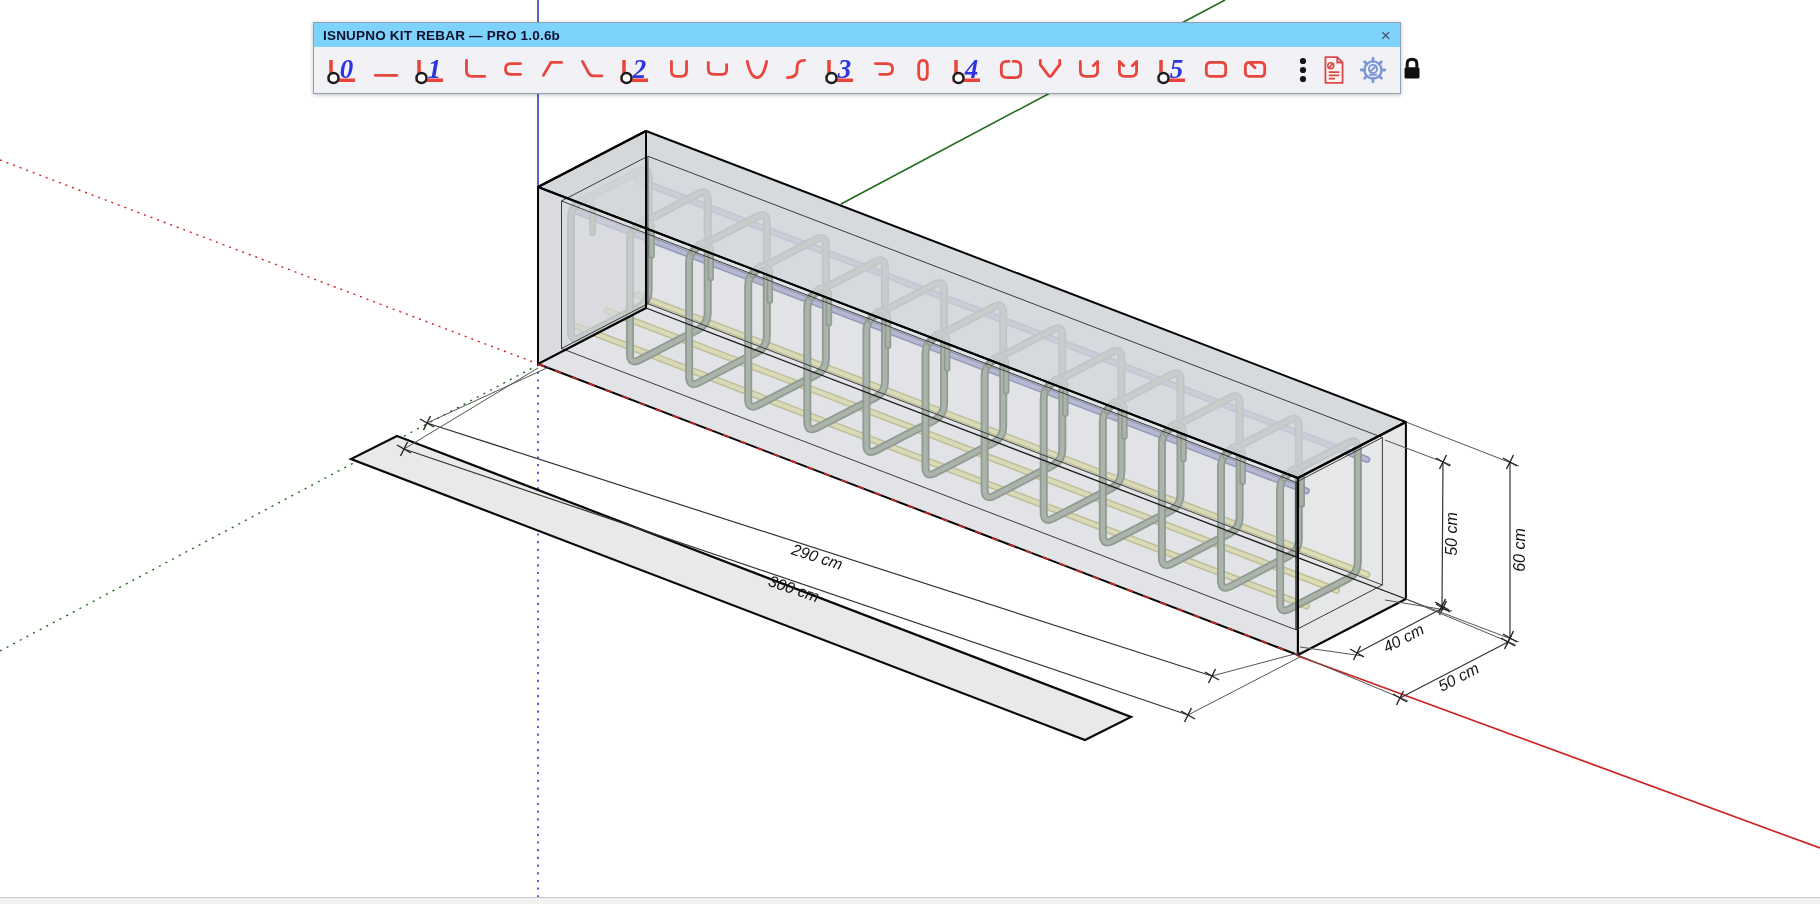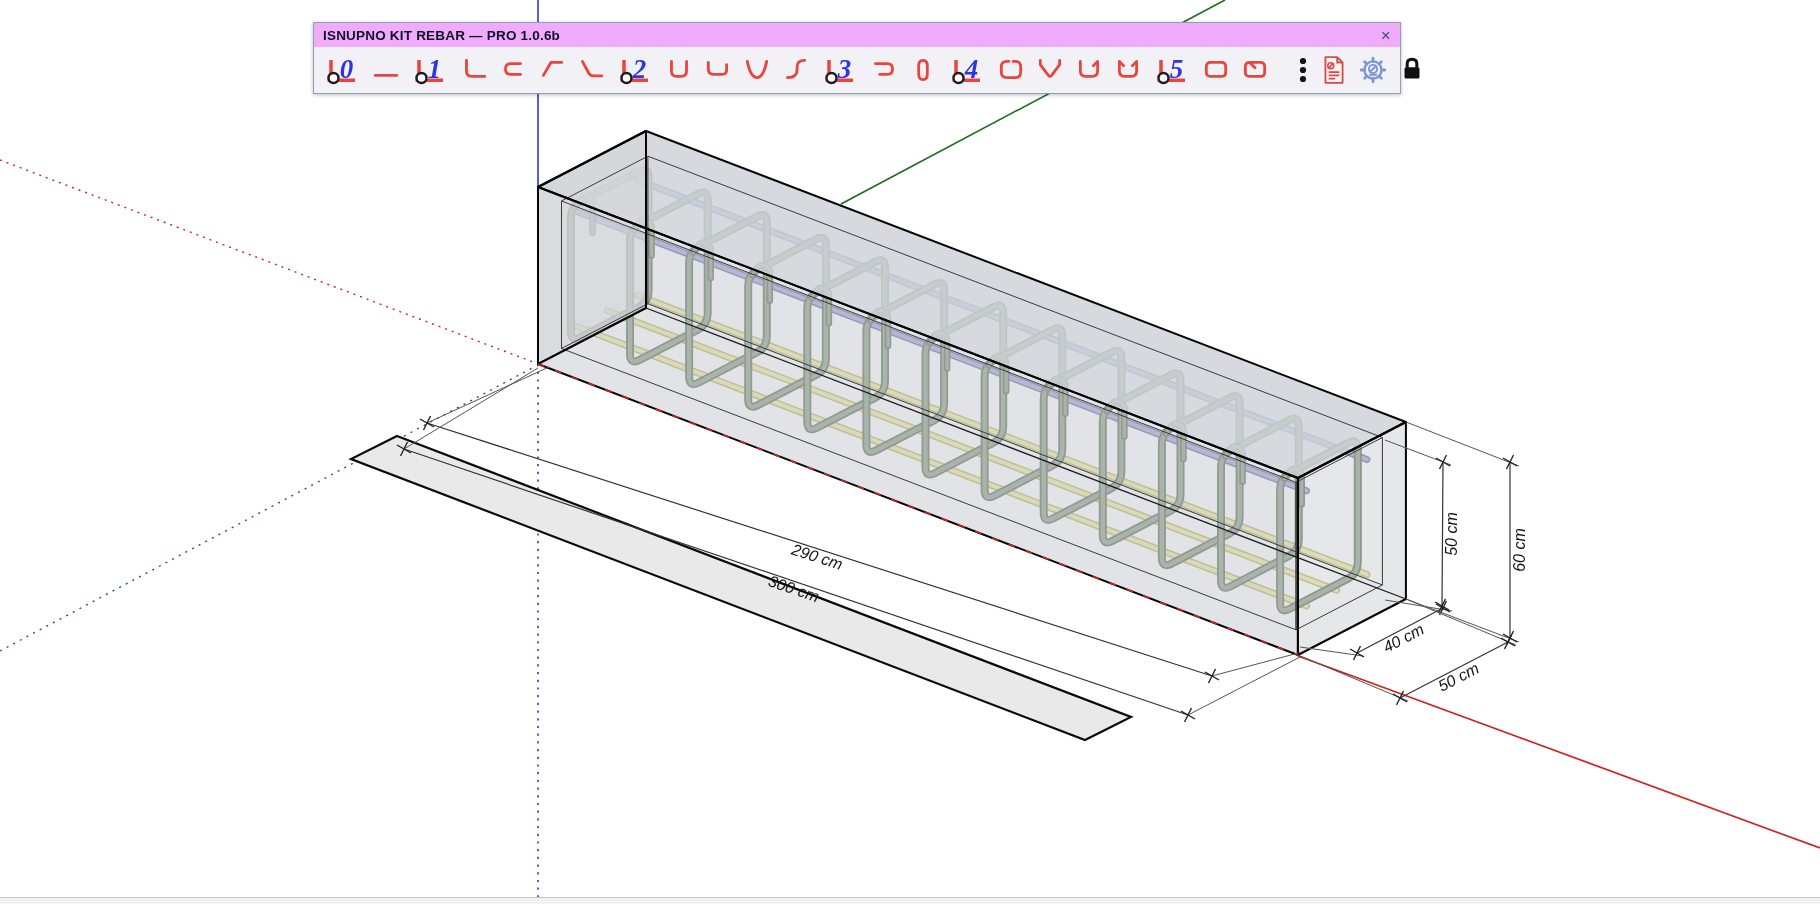--- a/index.html
+++ b/index.html
@@ -1,21 +1,21 @@
 <!DOCTYPE html>
 <html><head>
 <meta charset="utf-8">
 <style>
   html,body{margin:0;padding:0;background:#ffffff;}
   .canvas{position:relative;width:1820px;height:904px;background:#ffffff;overflow:hidden;
           font-family:"Liberation Sans",sans-serif;}
   #scene{position:absolute;left:0;top:0;}
   .toolbar{position:absolute;left:313px;top:22px;width:1086px;border:1px solid #8fa0b4;
            box-shadow:0 1px 4px rgba(0,0,0,.25);z-index:5;}
-  .titlebar{height:24px;background:#f0abfc;display:flex;align-items:center;padding:0 9px;
+  .titlebar{height:24px;background:#7dd3fc;display:flex;align-items:center;padding:0 9px;
             font-size:13.5px;font-weight:bold;color:#10102a;letter-spacing:.2px;text-align:center;}
   .titlebar .close{margin-left:auto;color:#44506a;font-size:17px;font-weight:normal;line-height:1;cursor:default;}
   .tools{height:46px;background:#f2f1f5;display:flex;align-items:center;padding:0 9px;gap:11px;}
   .tool{display:flex;align-items:center;}
   .tool svg{display:block;}
   .tool[data-name="tool-more-options"]{margin-left:16px;}
   .statusbar{position:absolute;left:0;bottom:0;width:100%;height:6px;background:#f1f1f1;
              border-top:1px solid #c9c9c9;z-index:4;}
 </style>
 </head>

